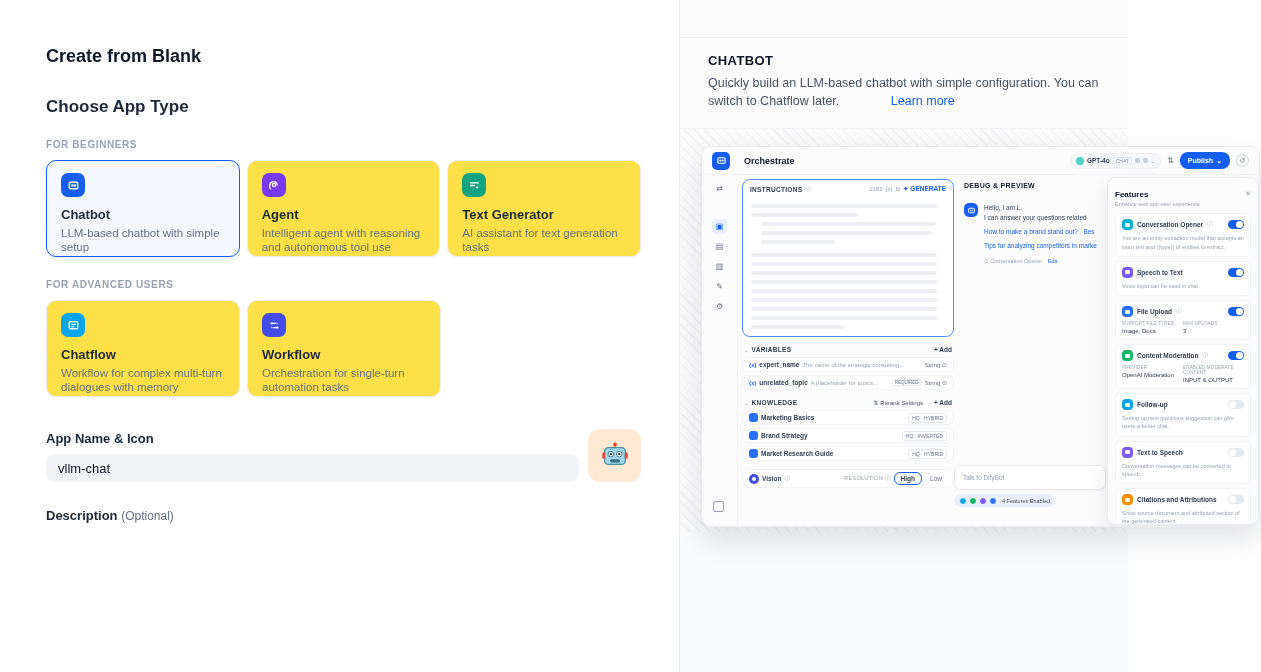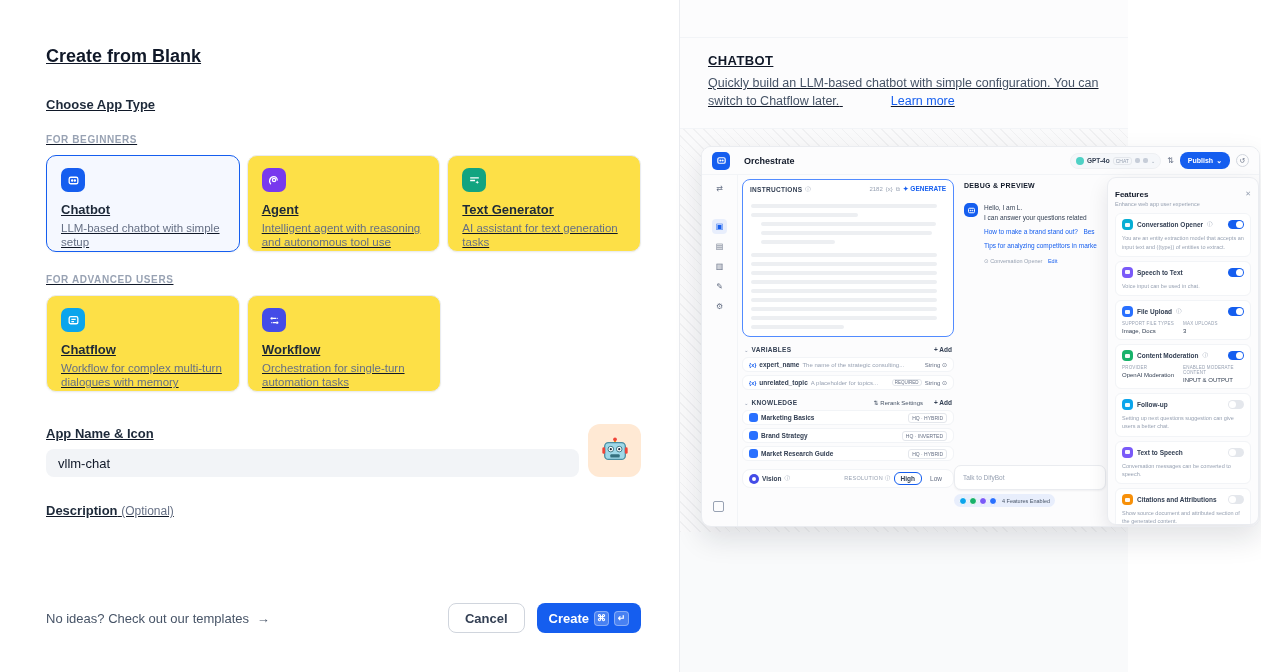--- a/index.html
+++ b/index.html
@@ -1,23 +1,23 @@
 <!DOCTYPE html>
 <html><head>
 <meta charset="utf-8">
 <style>
   * { margin:0; padding:0; box-sizing:border-box; }
   html,body { width:1261px; height:672px; overflow:hidden; background:#fff;
     font-family:"Liberation Sans", sans-serif; color:#101828; }
-  .app { position:relative; width:1026px; height:672px; display:flex;text-decoration:underline; }
+  .app { position:relative; width:1026px; height:672px; display:flex; }
 
   
   .left { width:679px; height:672px; background:#fff; padding:46px 38px 0 46px; position:relative; }
   .title { font-size:18px; font-weight:bold; color:#101828; }
-  .choose { font-size:13px; font-weight:bold; color:#1d2939; margin-top:30px; }
+  .choose { font-size:17px; font-weight:bold; color:#1d2939; margin-top:30px; }
   .seclabel { font-size:10px; font-weight:bold; color:#98a2b3; letter-spacing:.6px; margin-top:22px; }
   .cardrow { display:flex; gap:7px; margin-top:10px; }
   .typecard { width:194px; height:97px; background:#fde047; border:1px solid #eaecf0; border-radius:10px;
     padding:12px 14px; cursor:pointer; box-shadow:0 1px 2px rgba(16,24,40,.04); }
   .typecard.selected { border:1.5px solid #155eef; background:#f5f8ff; }
   .ticon { width:24px; height:24px; border-radius:7px; display:flex; align-items:center; justify-content:center; }
   .tname { font-size:13px; font-weight:bold; color:#1d2939; margin-top:10px; }
   .tdesc { font-size:11.5px; color:#667085; margin-top:4px; line-height:1.25; }
   .fieldlabel { font-size:13px; font-weight:bold; color:#1d2939; }
   .optional { font-weight:normal; color:#667085; font-size:12px; }
@@ -254,34 +254,20 @@
           </svg>
         </span>
       </div>
     </div>
 
     <div class="fieldlabel" style="margin-top:26px">
       <span>Description</span>
       <span class="optional">(Optional)</span>
     </div>
 
-    <div class="footer">
-      <span class="tpl">
-        <span>No ideas? Check out our templates</span>
-        <span class="arr">→</span>
-      </span>
-      <span class="btns">
-        <button class="btn-cancel">Cancel</button>
-        <button class="btn-create">
-          <span>Create</span>
-          <span class="keycap">⌘</span>
-          <span class="keycap">↵</span>
-        </button>
-      </span>
-    </div>
   </div>
 
   <div class="right">
     <div class="r-top"></div>
     <div class="r-head">
       <h2>CHATBOT</h2>
       <div class="r-desc">
         <span>Quickly build an LLM-based chatbot with simple configuration. You can switch to Chatflow later.</span>
         <span class="learn">Learn more</span>
       </div>

